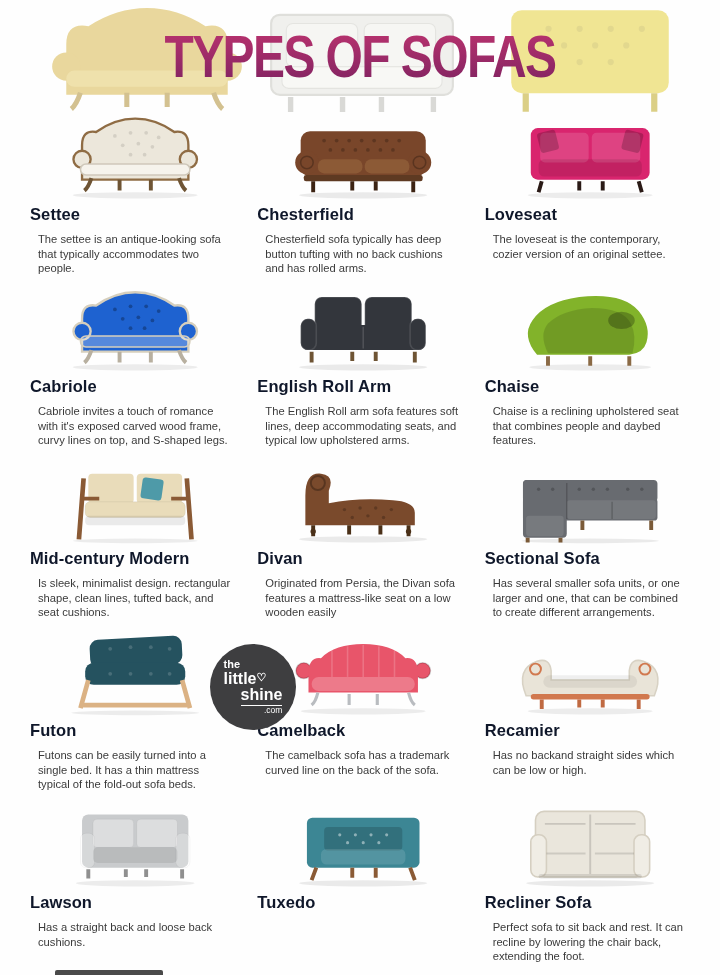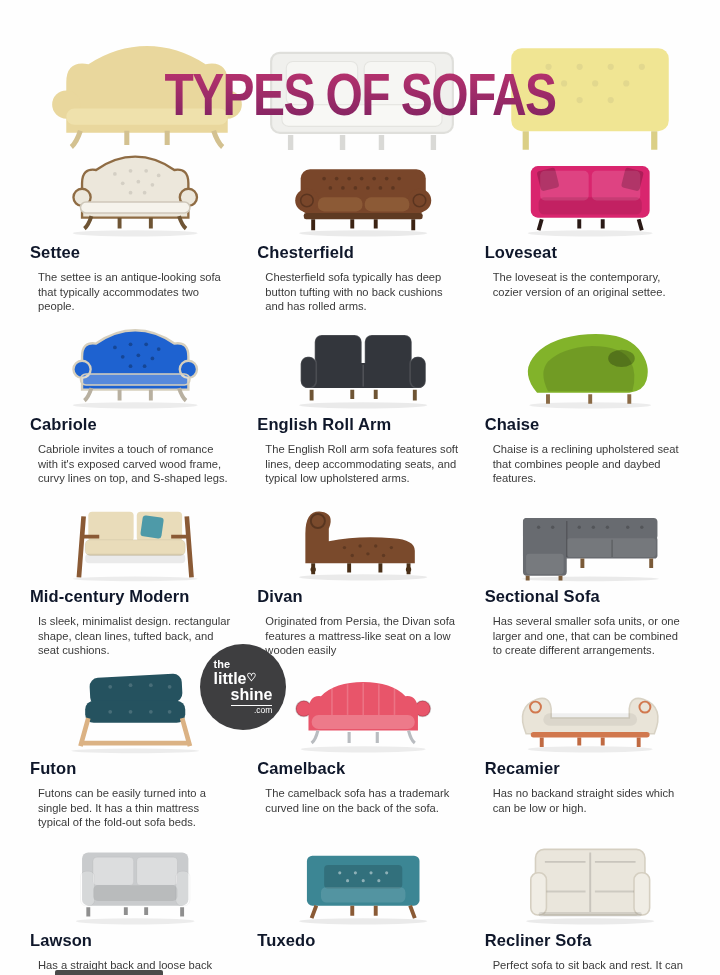--- a/index.html
+++ b/index.html
@@ -1,37 +1,37 @@
 <!DOCTYPE html>
 <html><head>
 <meta charset="utf-8">
 <style>
   html,body{margin:0;padding:0;background:#ffffff;}
   .page{position:relative;width:720px;height:975px;background:#fefefe;overflow:hidden;
         font-family:"Liberation Sans",sans-serif;color:#222;}
   
-  .hero{position:relative;height:112px;overflow:hidden;margin-top:38px;}
+  .hero{position:relative;height:112px;overflow:hidden;}
   .hero svg{position:absolute;top:4px;}
   .hero .h-left{left:36px;width:222px;opacity:.55;}
   .hero .h-mid{left:243px;width:238px;opacity:.95;}
   .hero .h-right{left:476px;width:228px;opacity:.6;}
   .title{position:absolute;left:0;right:0;top:22px;margin:0;text-align:center;
          font-size:60px;font-weight:800;letter-spacing:-2px;transform:scaleX(.8);
          background:linear-gradient(var(--t1,#c13570),var(--t2,#7a2160));
          -webkit-background-clip:text;background-clip:text;color:transparent;}
   
   .grid{position:relative;display:grid;grid-template-columns:repeat(3,1fr);
         column-gap:16px;padding:2px 24px 0 30px;}
   .card{height:172px;overflow:visible;}
   .fig{height:86px;margin:0;display:flex;align-items:flex-end;justify-content:center;}
   .fig svg{width:92%;max-height:86px;display:block;}
   .card h3{margin:5px 0 4px;font-size:16.5px;font-weight:700;color:#0f172a;letter-spacing:.1px;}
   .card p{margin:8px;font-size:11.2px;line-height:1.3;color:#3a3a3a;max-width:206px;}
   
-  .logo{position:absolute;left:200px;top:644px;width:86px;height:86px;border-radius:50%;
+  .logo{position:absolute;left:210px;top:644px;width:86px;height:86px;border-radius:50%;
         background:var(--logo-bg,#3e3e40);color:#fff;display:flex;align-items:center;
         justify-content:center;z-index:5;}
   .logo .tx{line-height:1.05;}
   .logo .l1{font-size:11px;font-weight:700;display:block;}
   .logo .l2{font-size:16px;font-weight:700;display:block;}
   .logo .l2 .heart{font-size:11px;vertical-align:3px;}
   .logo .l3{font-size:16px;font-weight:700;display:block;border-bottom:1px solid #fff;padding-bottom:1px;margin-left:17px;}
   .logo .l4{font-size:8.5px;display:block;text-align:right;}
   
   .crop-edge{position:absolute;left:55px;bottom:0;width:108px;height:5px;background:#4a4a4a;border-radius:2px 2px 0 0;}

